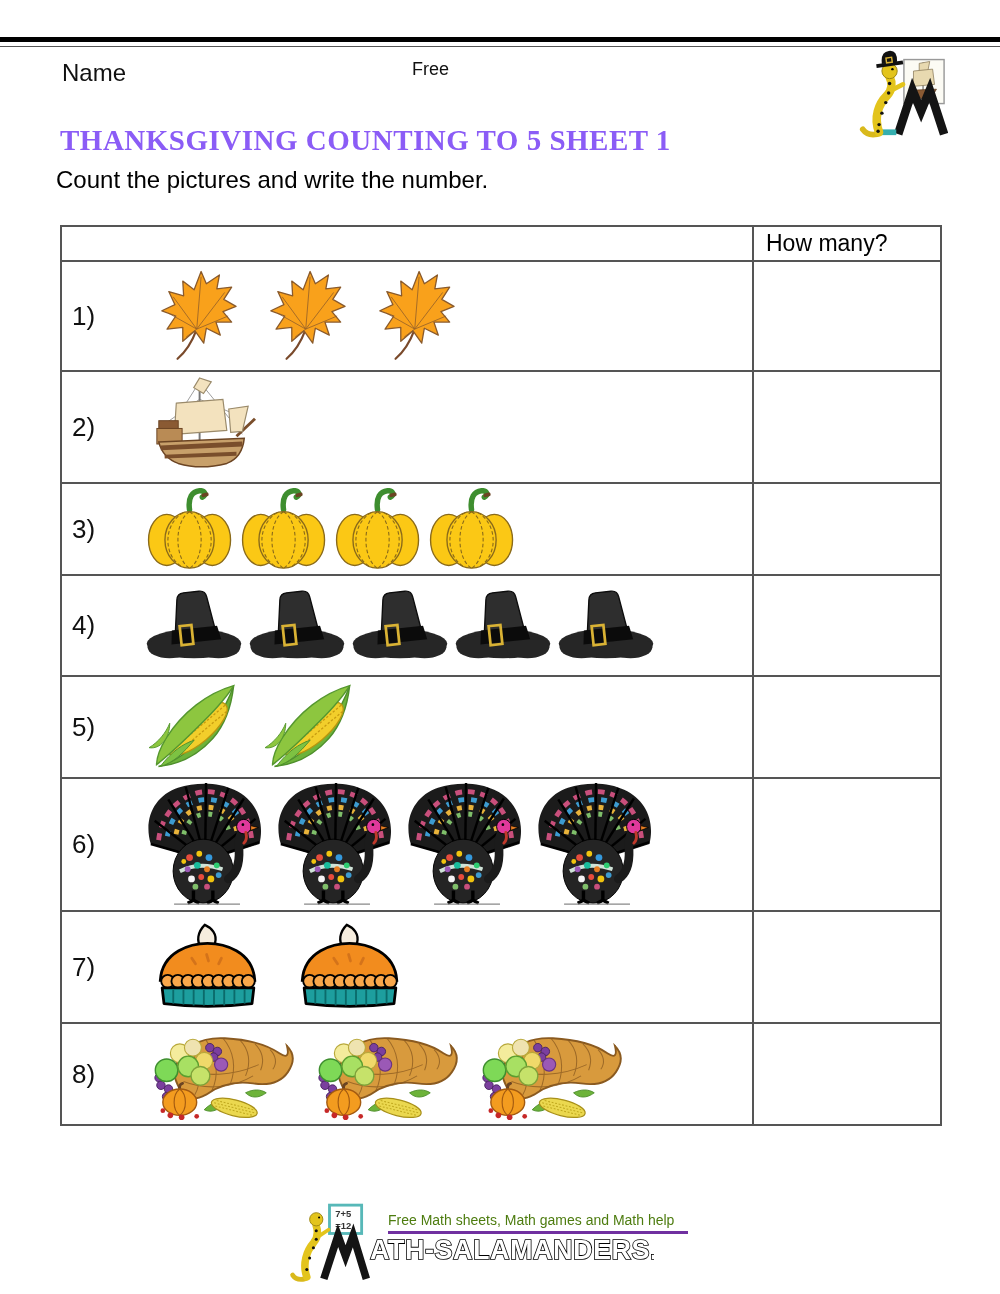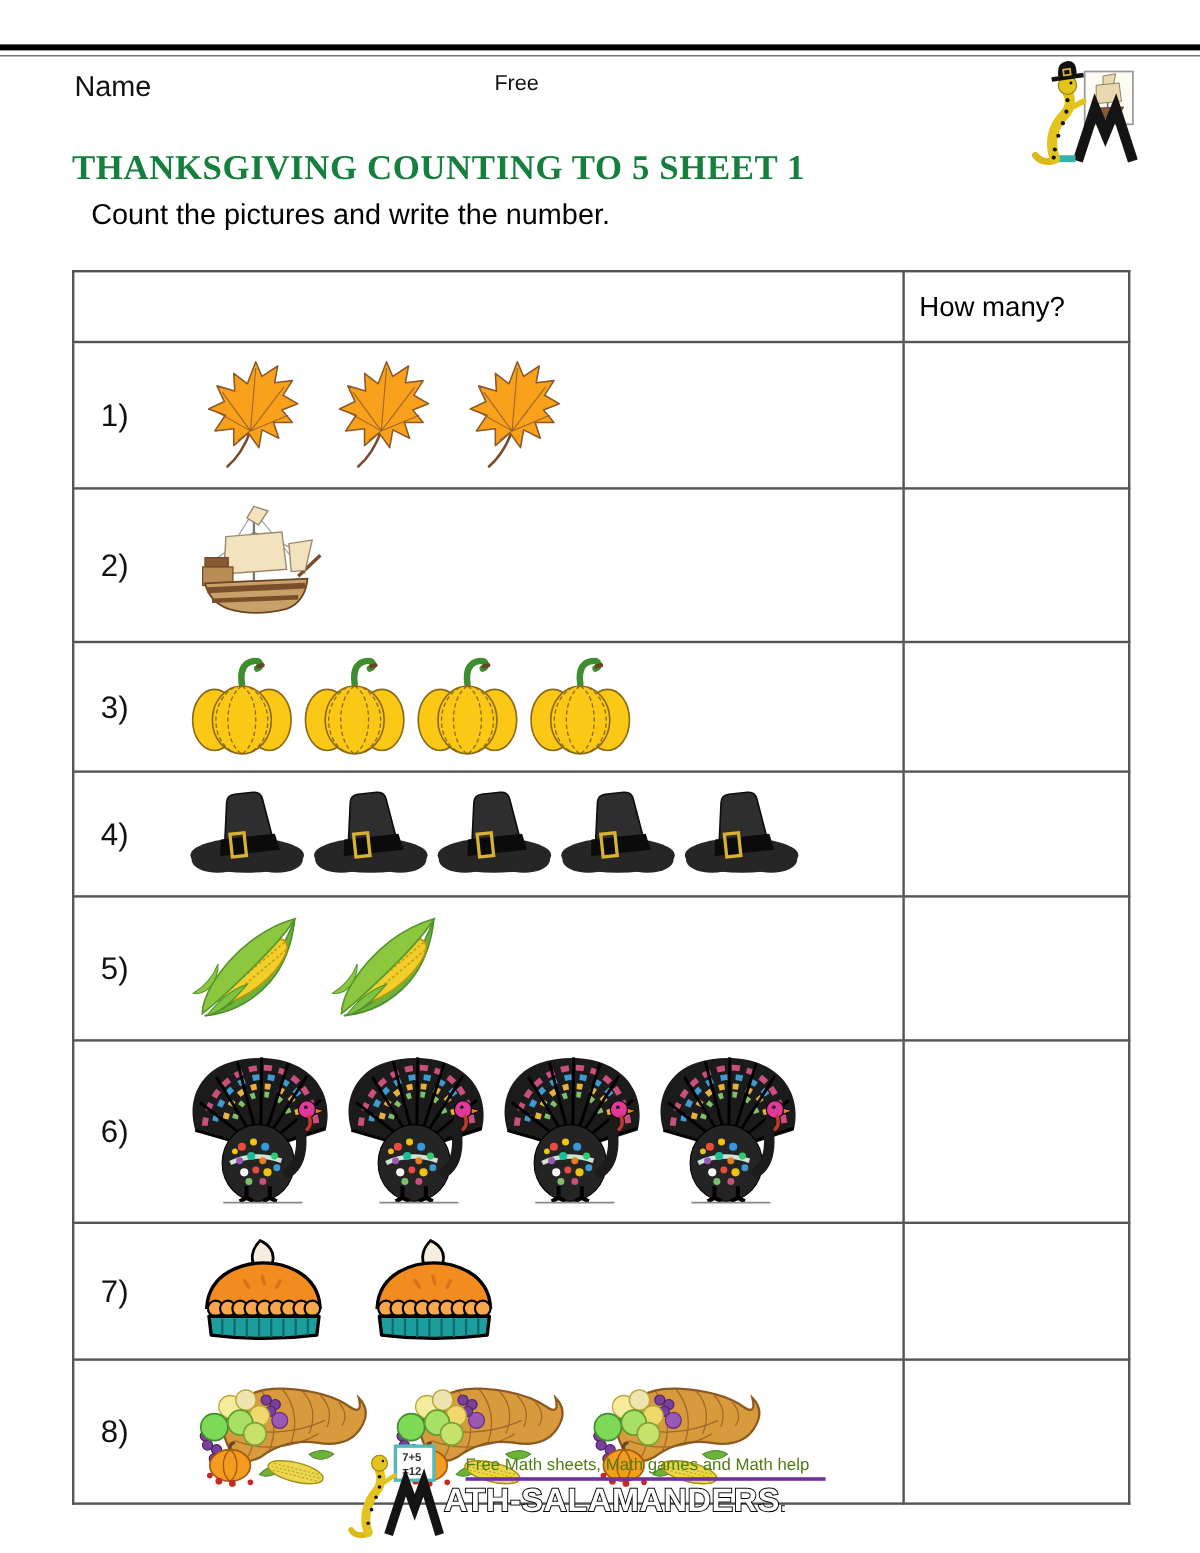--- a/index.html
+++ b/index.html
@@ -8,28 +8,28 @@
     font-family:"Liberation Sans",sans-serif;color:#111;overflow:hidden;
   }
   .top-rule{position:absolute;left:0;top:37px;width:1000px;height:5px;background:#000;}
   .top-rule-thin{position:absolute;left:0;top:46px;width:1000px;height:1px;background:#555;}
   .name-label{position:absolute;left:62px;top:59px;font-size:24px;font-weight:500;}
   .date-label{position:absolute;left:412px;top:59px;font-size:18px;font-weight:500;}
   .corner-logo{position:absolute;left:856px;top:50px;width:92px;height:88px;}
   .page-title{
     position:absolute;left:60px;top:124px;margin:0;
     font-family:"Liberation Serif",serif;font-size:29px;font-weight:bold;
-    color:#15803d;letter-spacing:.5px;white-space:nowrap;
+    color:#8b5cf6;letter-spacing:.5px;white-space:nowrap;
   }
-  .instruction{position:absolute;left:76px;top:166px;margin:0;font-size:24px;color:#000;}
+  .instruction{position:absolute;left:56px;top:166px;margin:0;font-size:24px;color:#000;}
   table.sheet-table{
     position:absolute;left:60px;top:225px;width:880px;
     border-collapse:collapse;table-layout:fixed;
   }
-  table.sheet-table td{border:2px solid #555;padding:12px;vertical-align:middle;}
+  table.sheet-table td{border:2px solid #555;padding:0;vertical-align:middle;}
   .head-row td{height:33px;}
   .how-many{font-size:23px;color:#000;padding-left:12px !important;}
   .cell-left{overflow:hidden;}
   .rowflex{display:flex;align-items:center;height:100%;}
   .num{width:72px;padding-left:10px;font-size:26px;color:#111;flex:0 0 auto;}
   .pics{display:flex;align-items:center;flex:1 1 auto;}
   .pic{display:inline-flex;}
   .pic svg{display:block;}
   
   .row-autumn-leaf{height:110px;}    .row-autumn-leaf .pic svg{width:102px;height:96px;}  .row-autumn-leaf .pic{margin-right:7px;}

